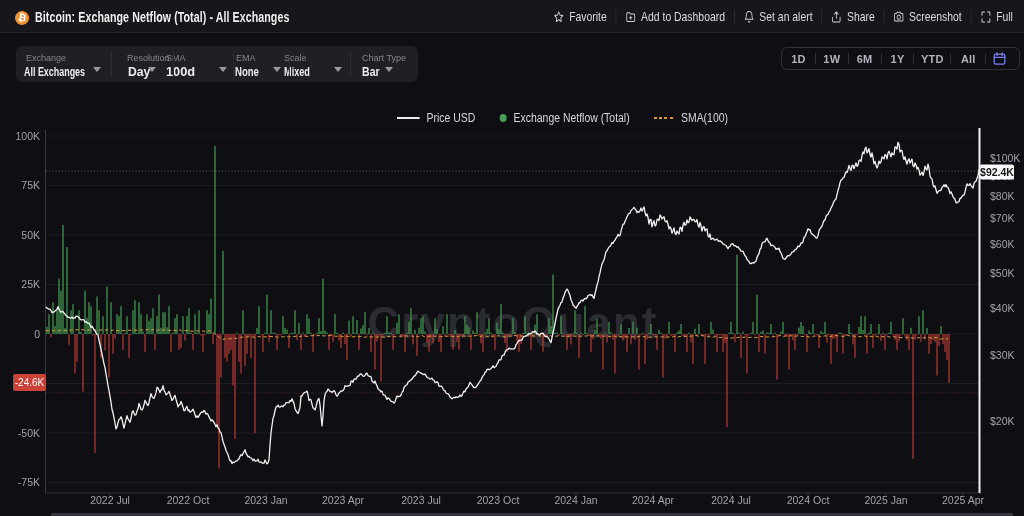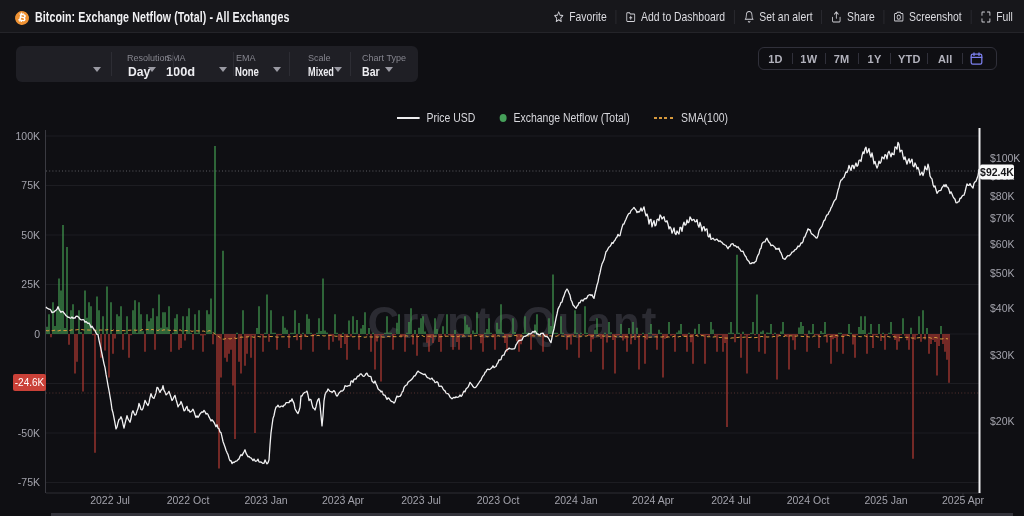--- a/index.html
+++ b/index.html
@@ -15,21 +15,21 @@
 .hb { display:flex; align-items:center; gap:6px; font-size:13px; color:#dcdce1; padding:0 11px; }
 .hsep { width:1px; height:14px; background:#2e2e34; }
 #fbox { position:absolute; left:16px; top:46px; width:402px; height:36px; background:#1f1f25;
   border-radius:6px; }
 .fg { position:absolute; top:5.5px; }
 .flab { font-size:9.5px; color:#85858e; transform:scaleX(0.95); transform-origin:left center; }
 .fval { font-size:12px; font-weight:bold; color:#ededf1; margin-top:2.5px; white-space:nowrap; transform-origin:left center; }
 .arr { position:absolute; top:21px; width:0; height:0; border-left:4.5px solid transparent;
   border-right:4.5px solid transparent; border-top:5px solid #9a9aa3; }
 .fsep { position:absolute; top:6px; width:1px; height:24px; background:#2d2d34; }
-#tsel { position:absolute; left:758px; top:47px; width:239px; height:23px;
+#tsel { position:absolute; left:781px; top:47px; width:239px; height:23px;
   border:1px solid #30303a; border-radius:6px; display:flex; align-items:center; }
 .ti { font-size:11px; font-weight:bold; color:#b2b2bc; text-align:center; letter-spacing:0.2px; }
 .tsep { width:1px; height:11px; background:#30303a; }
 #legend { position:absolute; left:397px; top:111px; height:13px; display:flex; align-items:center;
   font-size:12px; color:#d8d8dd; transform:scaleX(0.87); transform-origin:left center; }
 .sw-line { width:26px; height:2px; background:#ededef; margin-right:8px; }
 .sw-dot { width:8px; height:8px; border-radius:50%; background:#46a05a; margin:0 8px 0 28px; }
 .sw-dash { width:23px; height:2px; background:repeating-linear-gradient(90deg,#d7993c 0,#d7993c 3.5px,transparent 3.5px,transparent 6.2px); margin:0 8px 0 28px; }
 #chart { position:absolute; left:0; top:125px; }
 .axl { font-size:10.5px; fill:#a2a2ab; font-family:"Liberation Sans", sans-serif; }
@@ -63,58 +63,62 @@
           <path d="M3 7.5a1.5 1.5 0 011.5-1.5h2.6L9 3.8h6L16.9 6h2.6A1.5 1.5 0 0121 7.5v10a1.5 1.5 0 01-1.5 1.5h-15A1.5 1.5 0 013 17.5z"></path>
           <circle cx="12" cy="12.3" r="3.6"></circle>
         </svg>Screenshot</div>
       <div class="hsep"></div>
     <div class="hb"><svg width="14" height="14" viewBox="0 0 24 24" fill="none" stroke="#d4d4da" stroke-width="1.9" stroke-linecap="round">
           <path d="M9 3.5H4.5a1 1 0 00-1 1V9M15 3.5h4.5a1 1 0 011 1V9M9 20.5H4.5a1 1 0 01-1-1V15M15 20.5h4.5a1 1 0 001-1V15"></path>
         </svg>Full</div>
   </div>
 </div>
 <div id="fbox">
+    <div class="fg" style="left:8px">
+      <div class="flab" style="margin-left:2px">Exchange</div>
+      <div class="fval" style="transform:scaleX(0.744)">All Exchanges</div>
+    </div>
     <div class="arr" style="left:76.5px"></div>
     <div class="fg" style="left:112px">
       <div class="flab" style="margin-left:-1.5px">Resolution</div>
       <div class="fval" style="transform:scaleX(1.012)">Day</div>
     </div>
     <div class="arr" style="left:132px"></div>
     <div class="fg" style="left:150px">
       <div class="flab" style="margin-left:-0.5px">SMA</div>
       <div class="fval" style="transform:scaleX(1.067)">100d</div>
     </div>
     <div class="arr" style="left:202.5px"></div>
     <div class="fg" style="left:219px">
       <div class="flab" style="margin-left:0.5px">EMA</div>
       <div class="fval" style="transform:scaleX(0.796)">None</div>
     </div>
     <div class="arr" style="left:256.5px"></div>
-    <div class="fg" style="left:292px">
+    <div class="fg" style="left:268px">
       <div class="flab" style="margin-left:0px">Scale</div>
       <div class="fval" style="transform:scaleX(0.763)">Mixed</div>
     </div>
     <div class="arr" style="left:318px"></div>
     <div class="fg" style="left:346px">
       <div class="flab" style="margin-left:0px">Chart Type</div>
       <div class="fval" style="transform:scaleX(0.881)">Bar</div>
     </div>
     <div class="arr" style="left:369px"></div>
     <div class="fsep" style="left:95px"></div>
     <div class="fsep" style="left:156.5px"></div>
     <div class="fsep" style="left:216.5px"></div>
     <div class="fsep" style="left:273px"></div>
     <div class="fsep" style="left:334px"></div>
   </div>
 <div id="tsel">
   <div class="ti" style="width:33px">1D</div>
     <div class="tsep"></div>
   <div class="ti" style="width:32px">1W</div>
     <div class="tsep"></div>
-  <div class="ti" style="width:32px">7M</div>
+  <div class="ti" style="width:32px">6M</div>
     <div class="tsep"></div>
   <div class="ti" style="width:32px">1Y</div>
     <div class="tsep"></div>
   <div class="ti" style="width:36px">YTD</div>
     <div class="tsep"></div>
   <div class="ti" style="width:34px">All</div>
     <div class="tsep"></div>
   <div class="ti" style="width:33px;padding-top:2px;position:relative;left:-3px"><svg width="15" height="15" viewBox="0 0 24 24" fill="none" stroke="#7d81f0" stroke-width="2" stroke-linecap="round">
         <rect x="3.5" y="5" width="17" height="16" rx="2.5"></rect>
         <path d="M3.5 10h17M8 3v4M16 3v4"></path>

